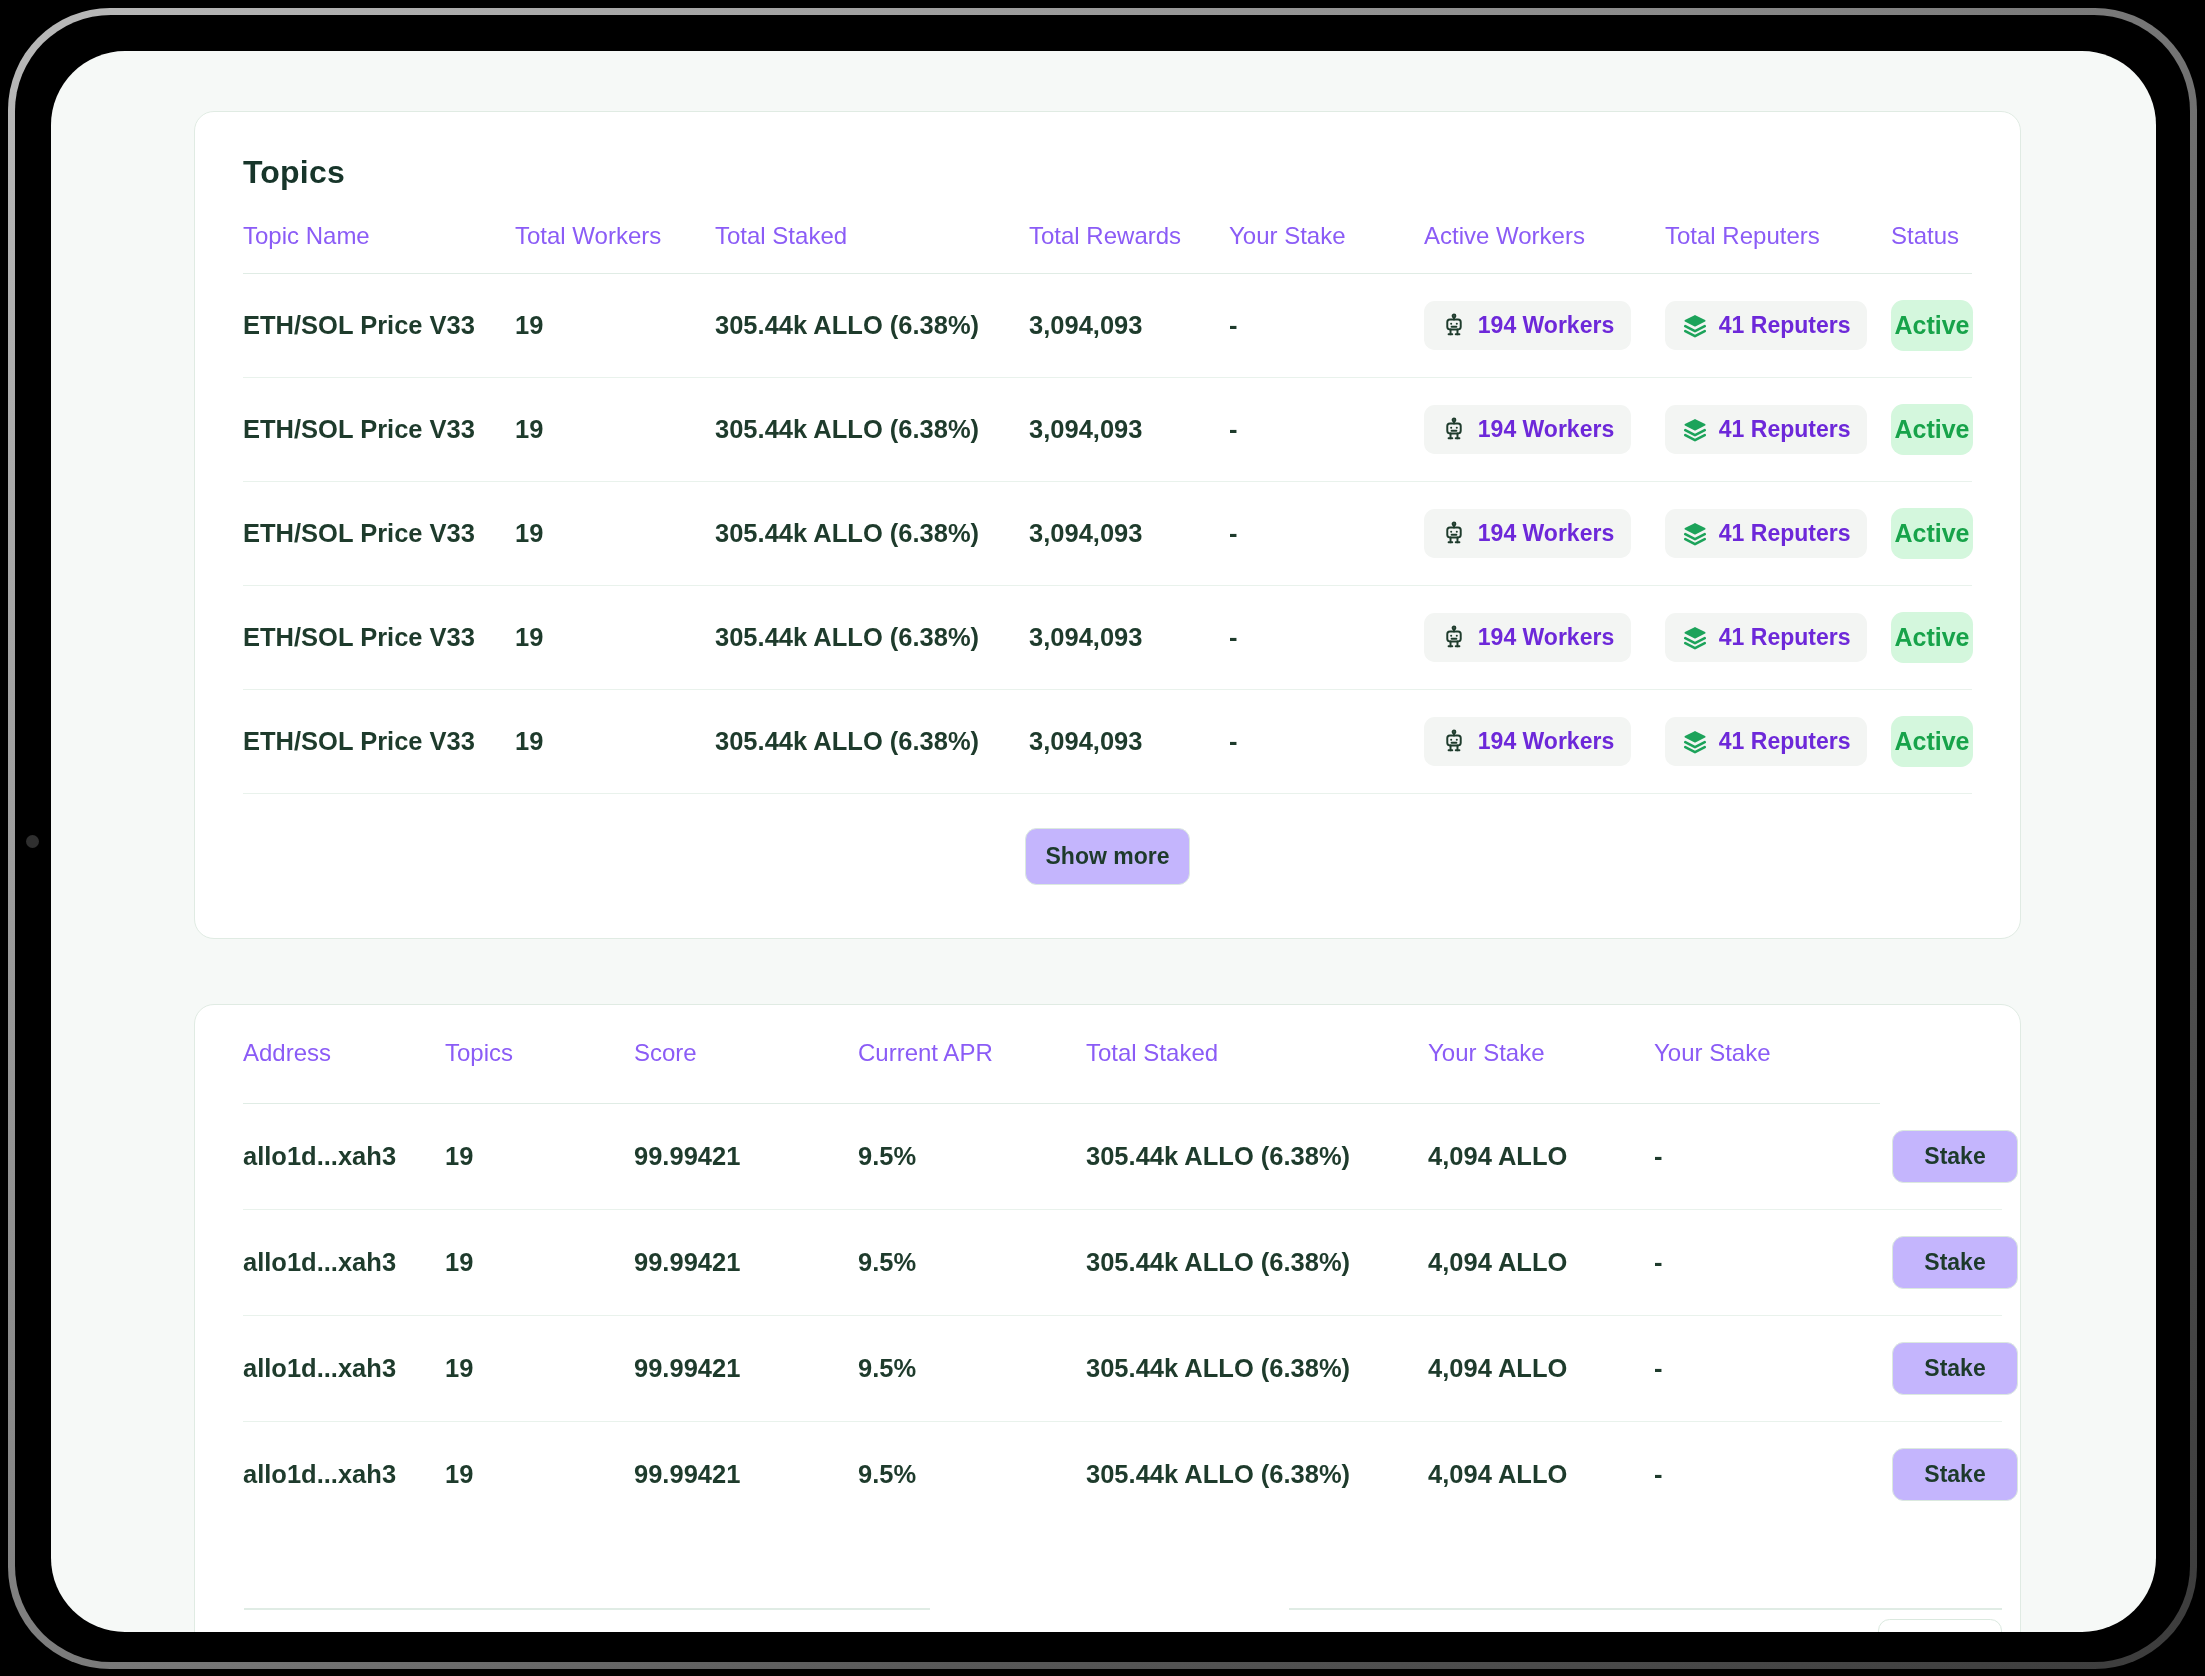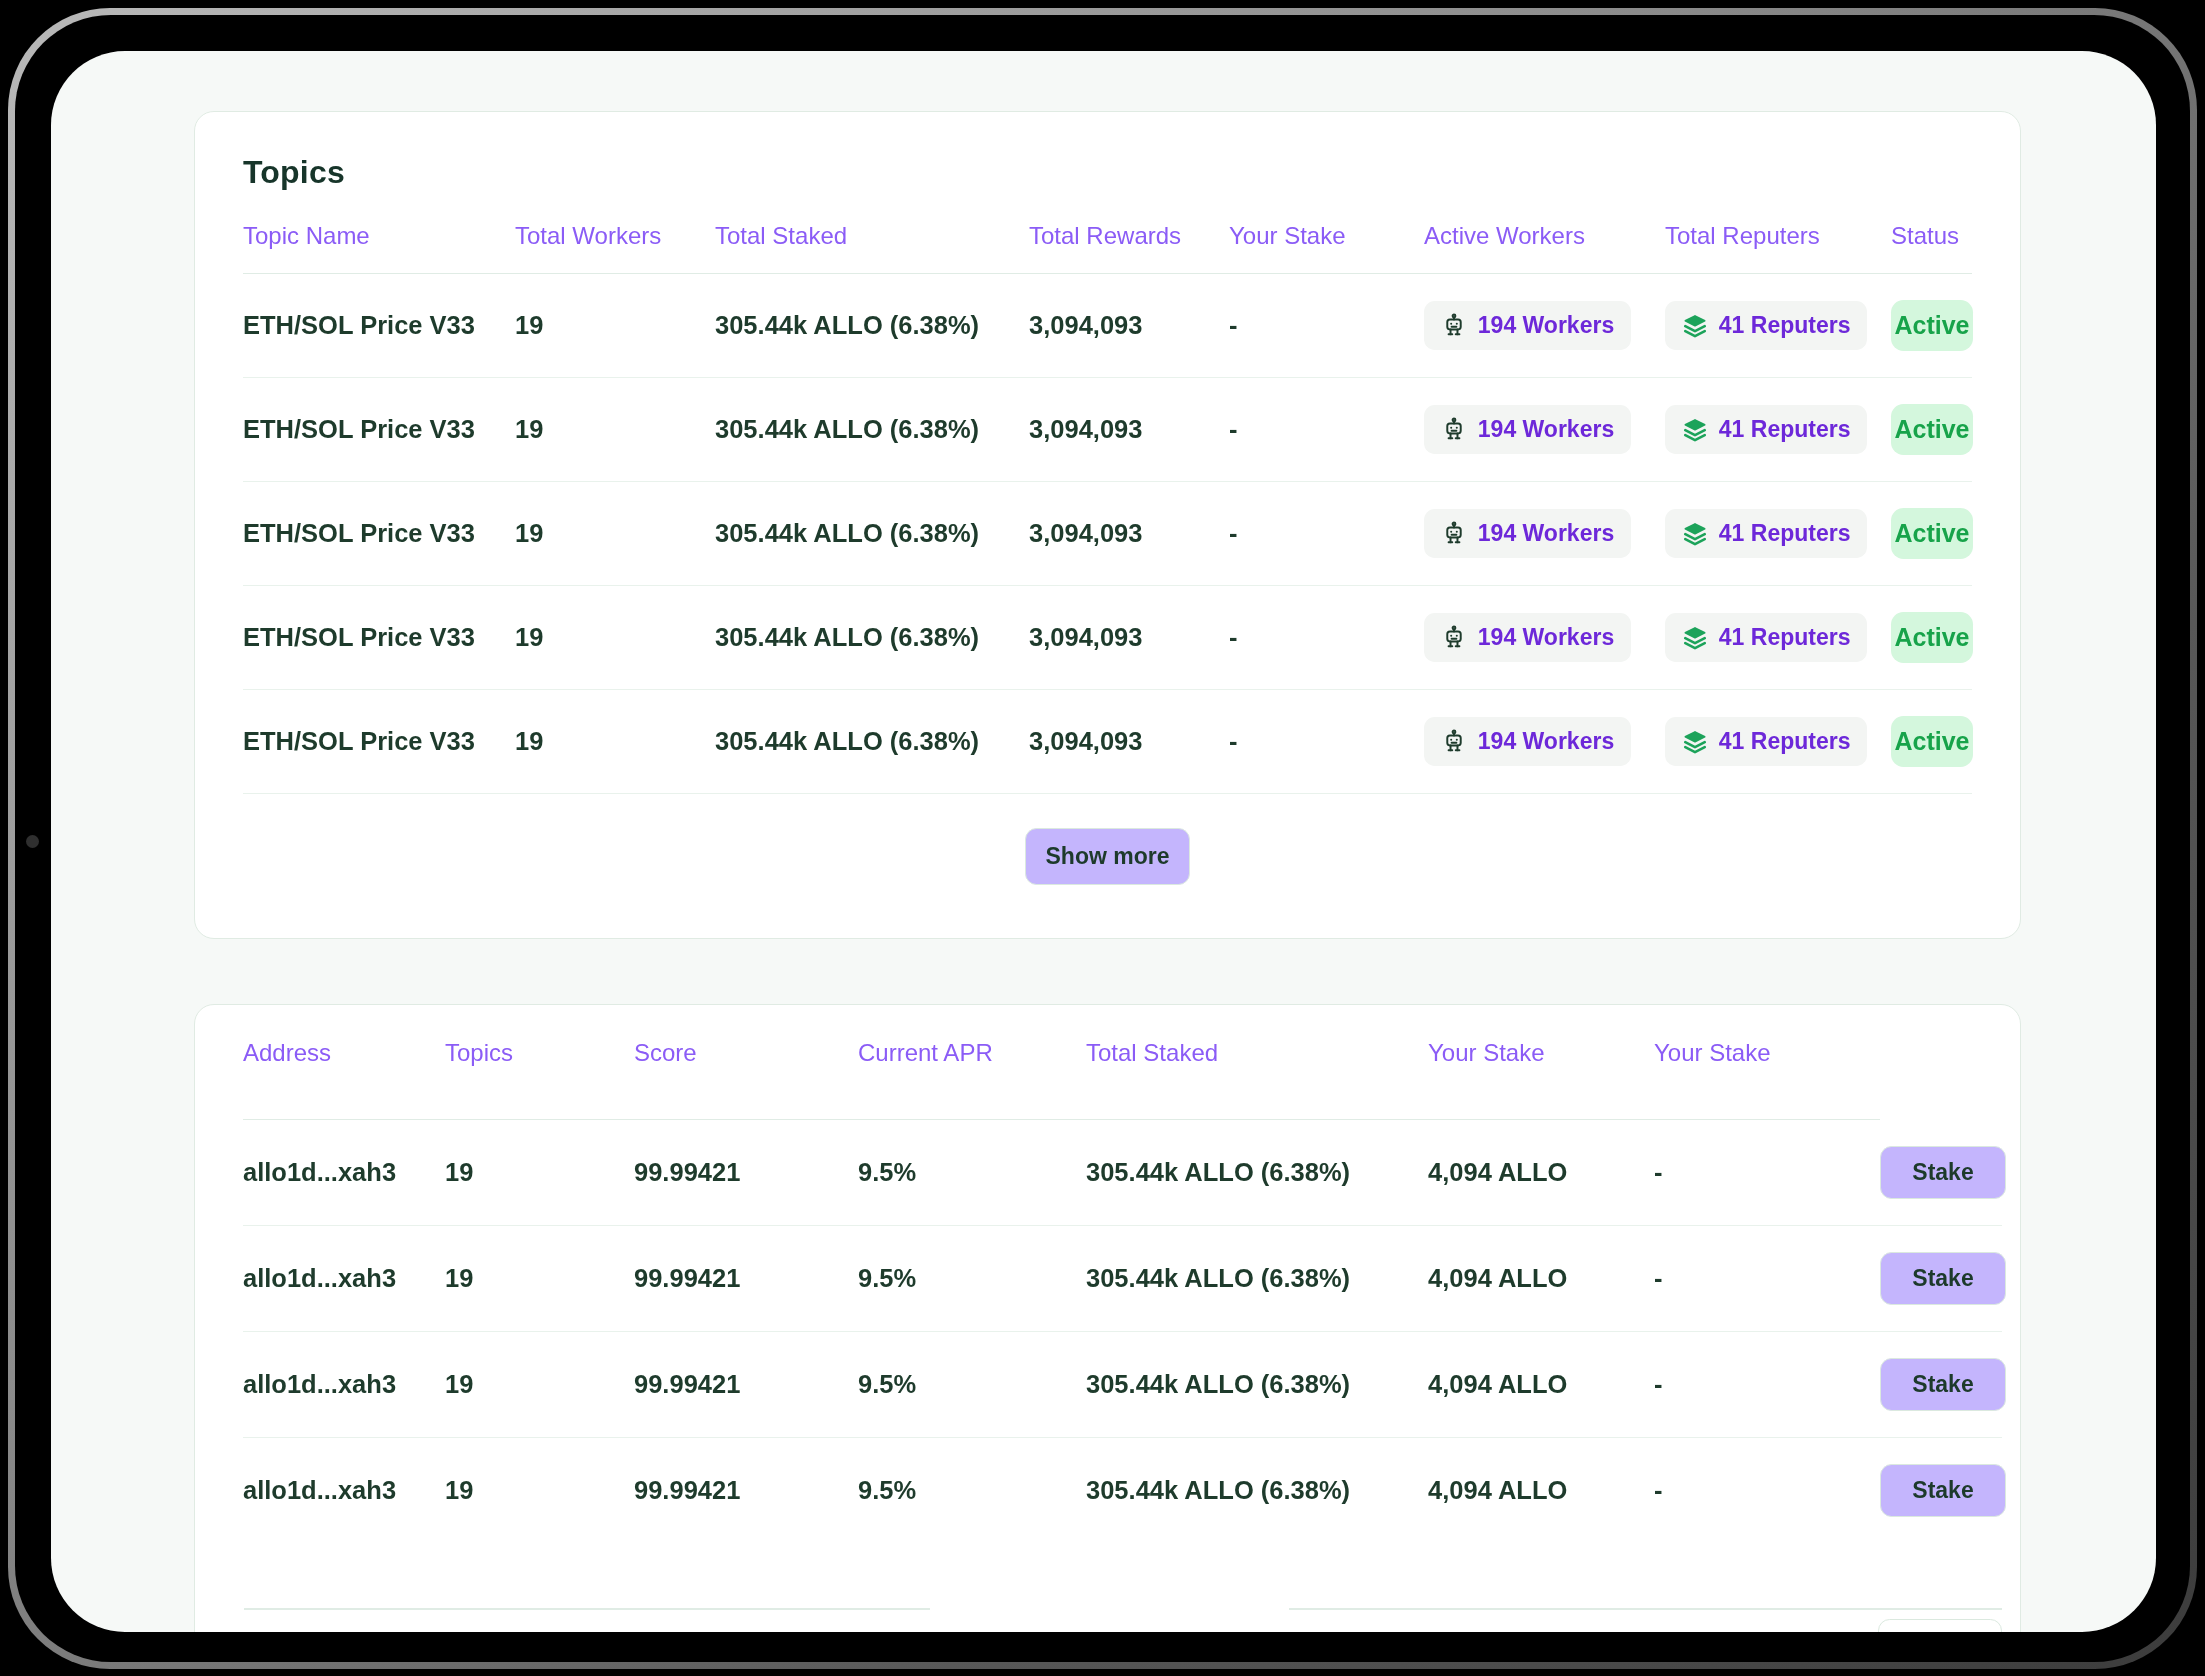--- a/index.html
+++ b/index.html
@@ -35,21 +35,21 @@
   .tab.active { background:#18a551; color:#fff; font-weight:700; }
   .tab.inactive { background:transparent; color:#9aa5ac; font-weight:600; }
 
   
   .t-grid { display:grid; grid-template-columns:272px 200px 314px 200px 195px 241px 226px 1fr; align-items:center; }
   .r-grid { display:grid; grid-template-columns:202px 189px 224px 228px 342px 226px 226px 1fr; align-items:center; }
 
   .t-header { margin:31px 48px 0; padding-bottom:23px; border-bottom:1.5px solid #e0ece5; }
   .hcell { font-size:24px; font-weight:500; color:#8b5cf6; white-space:nowrap; }
   .r-header { margin:34px 18.5px 0 48px; }
-  .r-header .hcell { border-bottom:1.5px solid #e0ece5; padding-bottom:52px; align-self:end; }
+  .r-header .hcell { border-bottom:1.5px solid #e0ece5; padding-bottom:36px; align-self:end; }
   .r-header .hcell.no-b { border-bottom:none; }
 
   .t-body { margin:0 48px; }
   .r-body { margin:0 18.5px 0 48px; }
   .t-row { height:103px; border-bottom:1.5px solid #e9f2ec; }
   .r-row { height:105px; border-bottom:1.5px solid #e9f2ec; }
   .r-body .r-row:last-child { border-bottom:none; }
   .cell { font-size:25.5px; font-weight:600; color:#1e3b2c; white-space:nowrap; }
 
   
@@ -58,21 +58,21 @@
     color:#6d28d9; white-space:nowrap; justify-self:start; }
   .badge svg { flex:0 0 auto; }
   .pill { justify-self:end; width:82px; text-align:center; background:#d4f7dd;
     color:#17a34a; font-weight:700; font-size:25px; border-radius:12.4px; padding:10.8px 0; }
 
   
   .btn { display:inline-block; background:#c4b5fd; border:1.5px solid #dbe9df; border-radius:11.6px;
     font-size:23px; font-weight:600; color:#1d3a2b; text-align:center; cursor:pointer; }
   .show-more-wrap { display:flex; justify-content:center; margin-top:34px; }
   .btn.show-more { padding:14px 20px; }
-  .btn.stake { justify-self:end; width:124px; padding:12.4px 0; }
+  .btn.stake { justify-self:end; width:124px; padding:12.4px 0;margin-left:12px; }
 
   
   .split-line { position:absolute; top:603px; left:49px; right:18.5px; display:flex; }
   .split-line .seg-l { width:686px; height:1.5px; background:#e0ece5; }
   .split-line .seg-gap { width:359px; height:1.5px; background:transparent; }
   .split-line .seg-r { flex:1; height:1.5px; background:#e0ece5; }
   .partial-stake { position:absolute; top:614px; right:18.5px; width:124px; height:70px;
     box-sizing:border-box; background:#fff; border:1.5px solid #dbe9df; border-radius:11.6px; }
 </style>
 </head>

